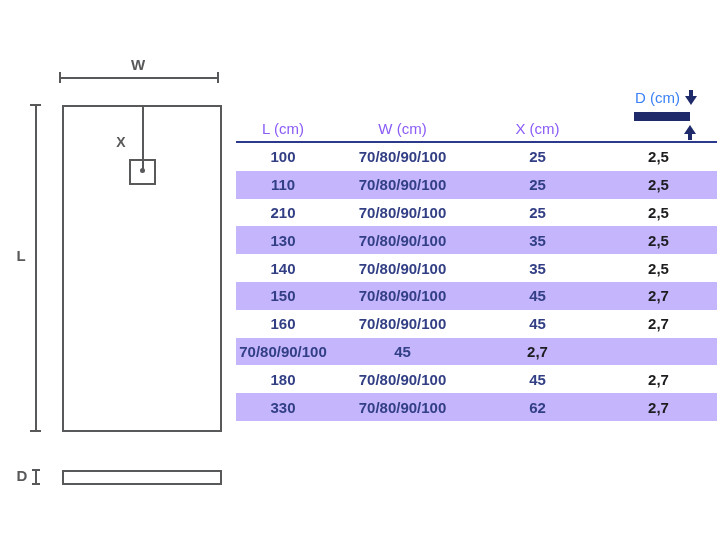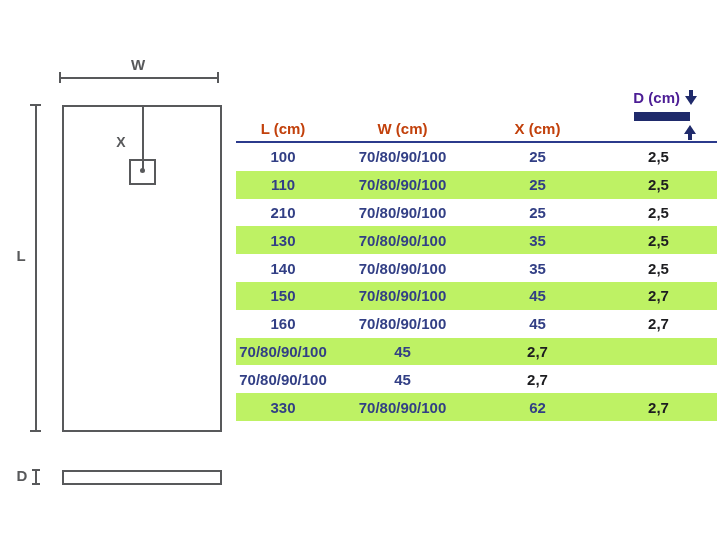--- a/index.html
+++ b/index.html
@@ -33,41 +33,41 @@
                      border:2px solid #58595b;box-sizing:border-box;background:#ffffff;}
   #d-label{left:14px;top:467px;width:16px;}
   #d-dim{position:absolute;left:32px;top:469px;width:8px;height:16px;}
   #d-dim .vline{position:absolute;left:3px;top:0;width:2px;height:16px;}
   #d-dim .t1{position:absolute;left:0;top:0;width:8px;height:2px;}
   #d-dim .t2{position:absolute;left:0;bottom:0;width:8px;height:2px;}
 
   
   #size-table{position:absolute;left:236px;top:88px;width:481px;height:335px;}
   .col-header{position:absolute;top:28px;height:25px;line-height:25px;text-align:center;
-              font-size:15px;font-weight:700;color:#c2410c;}
+              font-size:15px;font-weight:400;color:#8b5cf6;}
   #col-header-l{left:0;width:94px;}
   #col-header-w{left:94px;width:145px;}
   #col-header-x{left:239px;width:125px;}
   #header-line{position:absolute;top:53px;left:0;width:481px;height:2px;background:#2b3a8c;}
 
   #d-header-label{position:absolute;top:1px;right:20px;display:flex;align-items:center;gap:5px;
-                  font-size:15px;font-weight:700;color:#4c1d95;}
+                  font-size:15px;font-weight:400;color:#3b82f6;}
   #d-bar{position:absolute;top:24px;right:27px;width:56px;height:9px;background:#1f2a6b;}
   #d-up-arrow{position:absolute;top:37px;right:21px;}
 
   .arr{display:flex;flex-direction:column;align-items:center;}
   .arr .stem{width:4px;height:6px;background:#1f2a6b;}
   .arr .head{width:0;height:0;border-left:6px solid transparent;border-right:6px solid transparent;}
   .arr.down .head{border-top:9px solid #1f2a6b;}
   .arr.up .head{border-bottom:9px solid #1f2a6b;}
 
   #table-rows{position:absolute;top:55px;left:0;width:481px;}
   .trow{display:grid;grid-template-columns:94px 145px 125px 117px;height:27.8px;
         align-items:center;text-align:center;font-size:15px;font-weight:700;color:#323f85;}
-  .trow.alt{background:#bef264;}
+  .trow.alt{background:#c4b5fd;}
   .trow .dcell{color:#1d1d20;}
 </style>
 </head>
 <body>
 
 <div id="page">
 
   <div>
     <div id="w-dim-line" class="gray"></div>
     <div id="w-tick-left" class="gray"></div>
@@ -155,20 +155,21 @@
     <div class="tcell">70/80/90/100</div>
     <div class="tcell">45</div>
     <div class="tcell dcell">2,7</div>
   </div>
         <div class="trow alt">
     <div class="tcell">70/80/90/100</div>
     <div class="tcell">45</div>
     <div class="tcell dcell">2,7</div>
   </div>
         <div class="trow">
+    <div class="tcell">180</div>
     <div class="tcell">70/80/90/100</div>
     <div class="tcell">45</div>
     <div class="tcell dcell">2,7</div>
   </div>
         <div class="trow alt">
     <div class="tcell">330</div>
     <div class="tcell">70/80/90/100</div>
     <div class="tcell">62</div>
     <div class="tcell dcell">2,7</div>
   </div>

